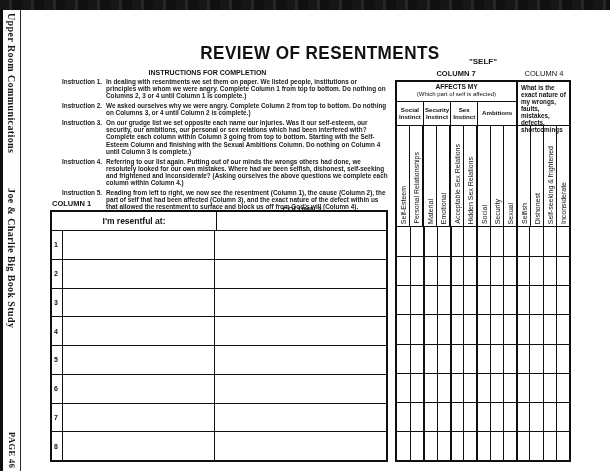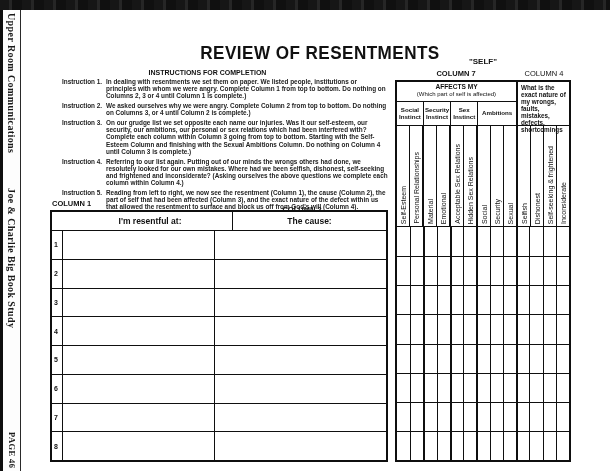--- a/index.html
+++ b/index.html
@@ -62,21 +62,21 @@
   .gcell{box-sizing:border-box;}
   .gcell.bl{border-left:1.5px solid #0f0f0f;}
   .gcell.gs{border-left-width:2px;}
   .gcell.bt{border-top:1.5px solid #0f0f0f;}
 
   
   .col1-label{top:199px;left:52px;width:160px;text-align:left;font-size:7.5px;font-weight:bold;}
   .col2-label{top:205px;left:217px;width:170px;text-align:center;font-size:7.5px;font-weight:bold;}
   .ltable{top:210px;left:50px;width:338px;height:252px;border:2px solid #0f0f0f;
     box-sizing:border-box;background:#fff;display:flex;flex-direction:column;}
-  .t-head{height:18px;flex:none;display:flex;border-bottom:1.5px solid #0f0f0f;padding-left:16px;}
+  .t-head{height:18px;flex:none;display:flex;border-bottom:1.5px solid #0f0f0f;}
   .t-head .hc{display:flex;align-items:center;justify-content:center;
     font-size:8.5px;font-weight:bold;box-sizing:border-box;}
   .t-head .hc.c1{width:165px;flex:none;border-right:1.5px solid #0f0f0f;}
   .t-head .hc.c2{flex:1;}
   .t-rows{flex:1;display:flex;flex-direction:column;}
   .trow{flex:1;display:flex;border-top:1.5px solid #0f0f0f;}
   .trow:first-child{border-top:none;}
   .tnum{width:11px;flex:none;border-right:1px solid #0f0f0f;display:flex;align-items:center;
     padding-left:2px;font-size:7px;font-weight:bold;box-sizing:border-box;}
   .tca{width:152px;flex:none;border-right:1.5px solid #0f0f0f;box-sizing:border-box;}
@@ -288,21 +288,20 @@
       <div class="gcell bl bt"></div>
     </div>
 </div>
 
 <div class="abs col1-label">COLUMN 1</div>
 <div class="abs col2-label">COLUMN 2</div>
 
 <div class="abs ltable">
   <div class="t-head">
     <div class="hc c1">I'm resentful at:</div>
-    <div class="hc c2">The cause:</div>
   </div>
   <div class="t-rows">
     <div class="trow">
       <div class="tnum">1</div>
       <div class="tca"></div>
       <div class="tcb"></div>
     </div>
     <div class="trow">
       <div class="tnum">2</div>
       <div class="tca"></div>

